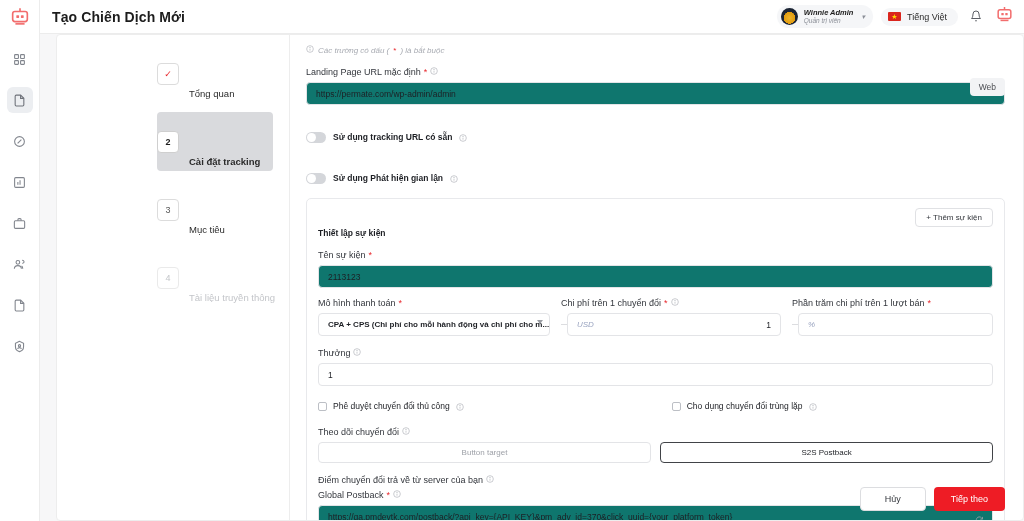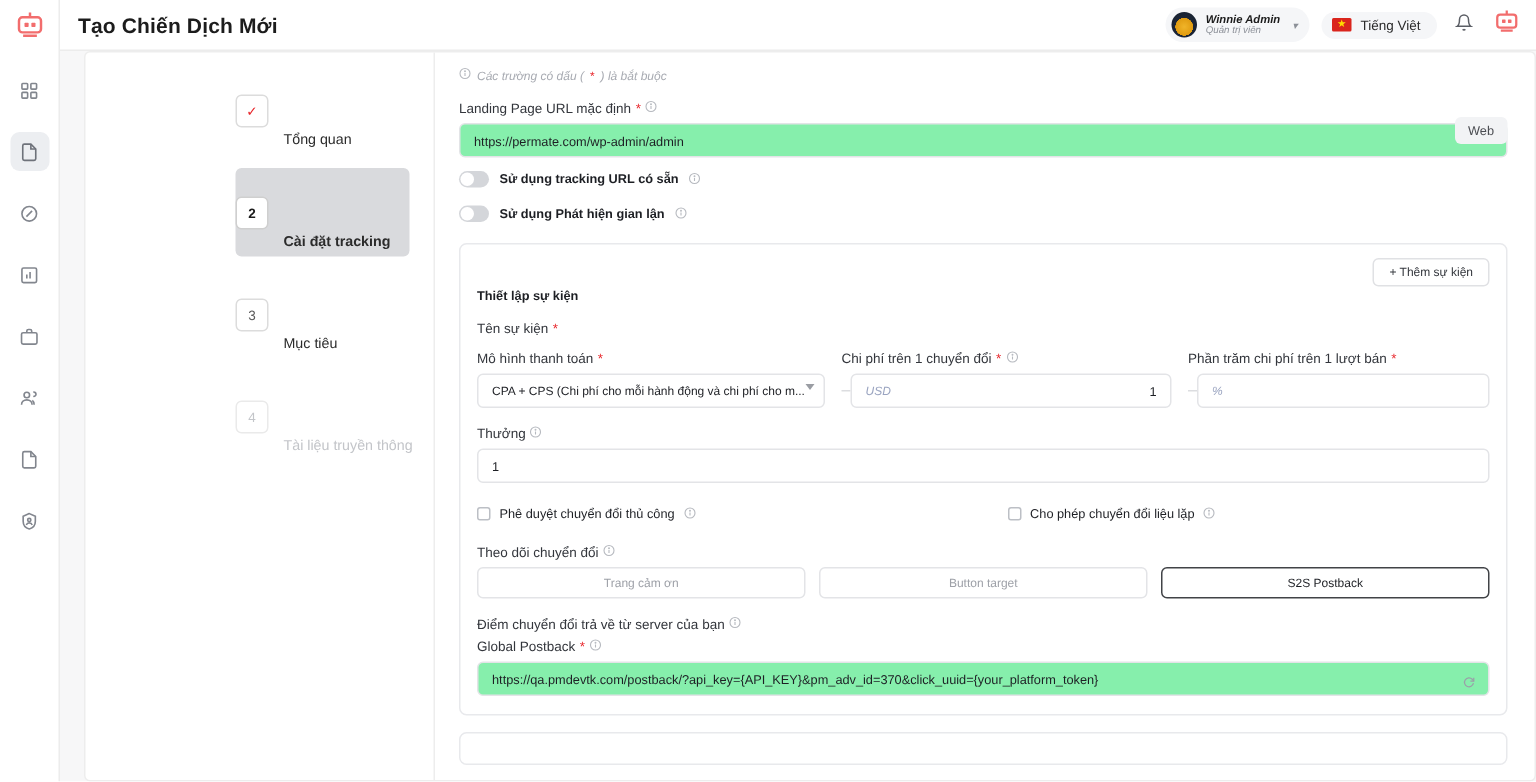--- a/index.html
+++ b/index.html
@@ -111,26 +111,26 @@
     background: #f2f3f5; border-radius: 4px;
     font-size: 8.5px; color: #4b4d52; padding: 4px 9px; cursor: pointer;
   }
   .fld-label {
     font-size: 9px; color: #33363c; margin: 12px 0 5px 0;
     display: flex; align-items: center; gap: 3px;
   }
   .fld-label .star { color: #e8262b; }
   .txtinput {
     width: 100%; height: 23px; border: 1px solid #e3e4e7; border-radius: 4px;
-    background: #86efac; font-size: 8.5px; color: #1d1f24;
+    background: #0f766e; font-size: 8.5px; color: #1d1f24;
     padding: 0 9px; font-family: "Liberation Sans", sans-serif;
   }
   .txtinput::placeholder { color: #aeb2ba; font-style: italic; }
 
-  .toggle-row { display: flex; align-items: center; gap: 7px; margin-top: 5px; }
+  .toggle-row { display: flex; align-items: center; gap: 7px; margin-top: 23px; }
   .toggle {
     width: 20px; height: 11px; border-radius: 6px; background: #d4d6da;
     position: relative; flex: 0 0 20px; cursor: pointer;
   }
   .toggle .knob {
     position: absolute; left: 1px; top: 1px; width: 9px; height: 9px;
     border-radius: 50%; background: #fff;
   }
   .toggle-row .tlabel { font-size: 8.5px; font-weight: bold; color: #1d1f24; }
 
@@ -150,21 +150,21 @@
   .col { display: flex; flex-direction: column; }
   .col.c1 { width: 232px; }
   .col.c2 { width: 232px; margin-left: 11px; }
   .col.c3 { width: 212px; margin-left: 11px; }
   .col .fld-label { margin: 0 0 5px 0; }
   .selwrap { position: relative; }
   .selbox {
     width: 100%; height: 23px; border: 1px solid #e3e4e7; border-radius: 4px;
     background: #fff; font-size: 8px; color: #1d1f24;
     padding: 0 20px 0 9px; display: flex; align-items: center;
-    white-space: nowrap; overflow: hidden; cursor: pointer;
+    white-space: nowrap; overflow: hidden; cursor: pointer; font-weight: bold;
   }
   .selwrap .chev {
     position: absolute; right: 7px; top: 7px;
     border-left: 3.5px solid transparent; border-right: 3.5px solid transparent;
     border-top: 4px solid #9a9da3; pointer-events: none;
   }
   .dashwrap { display: flex; align-items: center; }
   .dash { width: 6px; height: 1px; background: #dcdde0; flex: 0 0 6px; }
   .numfield {
     flex: 1; height: 23px; border: 1px solid #e3e4e7; border-radius: 4px;
@@ -433,20 +433,21 @@
       <div class="card">
         <div class="card-head">
           <span class="card-title">Thiết lập sự kiện</span>
           <button class="add-btn">+  Thêm sự kiện</button>
         </div>
 
         <div class="fld-label">
           <span>Tên sự kiện</span>
           <span class="star">*</span>
         </div>
+        <input class="txtinput" value="2113123" style="">
 
         <div class="row3">
           <div class="col c1">
             <div class="fld-label">
               <span>Mô hình thanh toán</span>
               <span class="star">*</span>
             </div>
             <div class="selwrap">
               <div class="selbox">CPA + CPS (Chi phí cho mỗi hành động và chi phí cho m...</div>
               <span class="chev"></span>
@@ -510,21 +511,21 @@
             <span class="info-ico">
               <svg width="8" height="8" viewBox="0 0 24 24" fill="none" stroke="#b6b9bf" stroke-width="2.2">
                 <circle cx="12" cy="12" r="10"></circle>
                   <line x1="12" y1="11" x2="12" y2="17"></line>
                   <circle cx="12" cy="7.5" r="0.8" fill="#b6b9bf"></circle>
               </svg>
             </span>
           </div>
           <div class="chk-item right">
             <span class="chkbox"></span>
-            <span class="clabel">Cho phép chuyển đổi liệu lặp</span>
+            <span class="clabel">Cho dụng chuyển đổi trùng lặp</span>
             <span class="info-ico">
               <svg width="8" height="8" viewBox="0 0 24 24" fill="none" stroke="#b6b9bf" stroke-width="2.2">
                 <circle cx="12" cy="12" r="10"></circle>
                   <line x1="12" y1="11" x2="12" y2="17"></line>
                   <circle cx="12" cy="7.5" r="0.8" fill="#b6b9bf"></circle>
               </svg>
             </span>
           </div>
         </div>
 
@@ -532,21 +533,20 @@
           <span>Theo dõi chuyển đổi</span>
           <span class="info-ico">
             <svg width="8" height="8" viewBox="0 0 24 24" fill="none" stroke="#b6b9bf" stroke-width="2.2">
               <circle cx="12" cy="12" r="10"></circle>
                 <line x1="12" y1="11" x2="12" y2="17"></line>
                 <circle cx="12" cy="7.5" r="0.8" fill="#b6b9bf"></circle>
             </svg>
           </span>
         </div>
         <div class="segbtns">
-          <button class="seg">Trang cảm ơn</button>
           <button class="seg">Button target</button>
           <button class="seg active">S2S Postback</button>
         </div>
 
         <div class="fld-label">
           <span>Điểm chuyển đổi trả về từ server của bạn</span>
           <span class="info-ico">
             <svg width="8" height="8" viewBox="0 0 24 24" fill="none" stroke="#b6b9bf" stroke-width="2.2">
               <circle cx="12" cy="12" r="10"></circle>
                 <line x1="12" y1="11" x2="12" y2="17"></line>
@@ -579,15 +579,19 @@
 
       
       <div class="addset">
         
         
         
       </div>
 
     </div>
 
+    <div id="footer">
+      <button class="btn-cancel">Hủy</button>
+      <button class="btn-next">Tiếp theo</button>
+    </div>
 
   </div>
 </div>
 
 </body></html>

